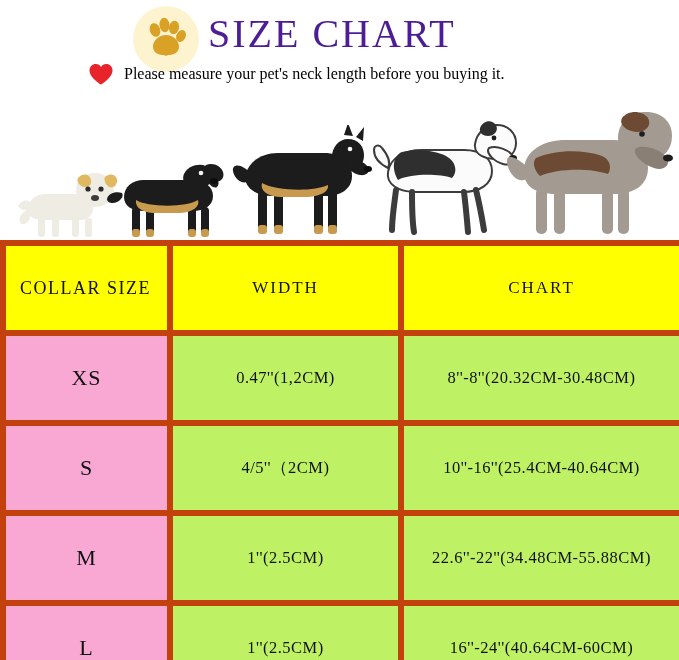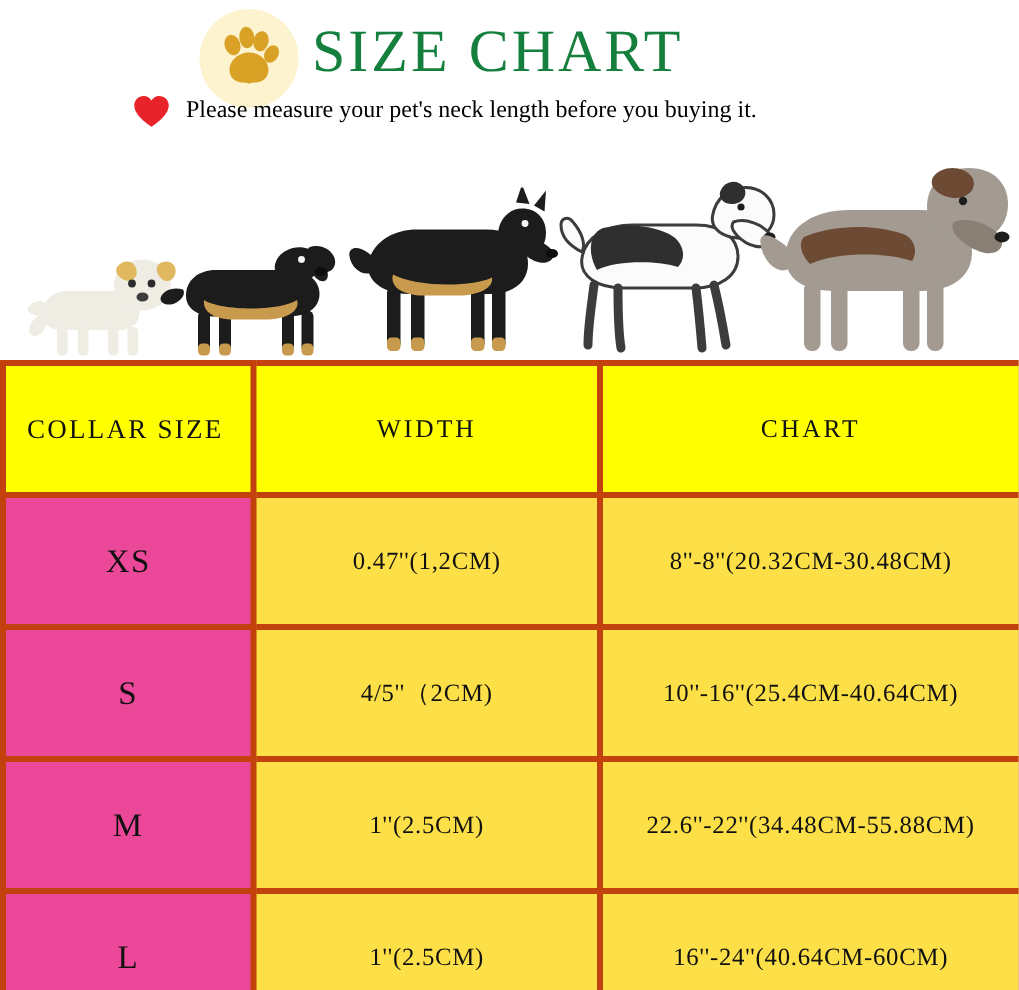--- a/index.html
+++ b/index.html
@@ -38,21 +38,21 @@
     align-items: center;
     justify-content: center;
   }
   .title {
     position: absolute;
     left: 208px;
     top: 10px;
     font-family: "Liberation Serif", serif;
     font-size: 40px;
     letter-spacing: 2px;
-    color: #15803d;
+    color: #4c1d95;
     font-weight: 400;
   }
   .subline {
     position: absolute;
     left: 88px;
     top: 62px;
     display: flex;
     align-items: center;
     gap: 10px;
   }
@@ -75,21 +75,21 @@
   
   .chart-table {
     position: absolute;
     top: 240px;
     left: 0;
     width: 679px;
     border-collapse: collapse;
     table-layout: fixed;
   }
   .chart-table td {
-    border: 4px solid #c2410c;
+    border: 6px solid #c2410c;
     text-align: center;
     font-family: "Liberation Serif", serif;
     color: #111111;
     padding: 0;
   }
   .col-size { width: 167px; }
   .col-width { width: 231px; }
   .col-length { width: 281px; }
 
   .head-row td {
@@ -99,26 +99,26 @@
     letter-spacing: 2px;
   }
   .head-row td.head-size {
     font-size: 18px;
     letter-spacing: 1.5px;
     text-align: left;
     padding-left: 14px;
   }
   .data-row td {
     height: 84px;
-    background: #fde047;
+    background: #bef264;
     font-size: 16.5px;
     letter-spacing: 0.5px;
   }
   .data-row td.size-cell {
-    background: #ec4899;
+    background: #f9a8d4;
     font-size: 22px;
     letter-spacing: 1px;
   }
 </style>
 </head>
 <body>
 
 <div class="page">
 
   <div class="header">

